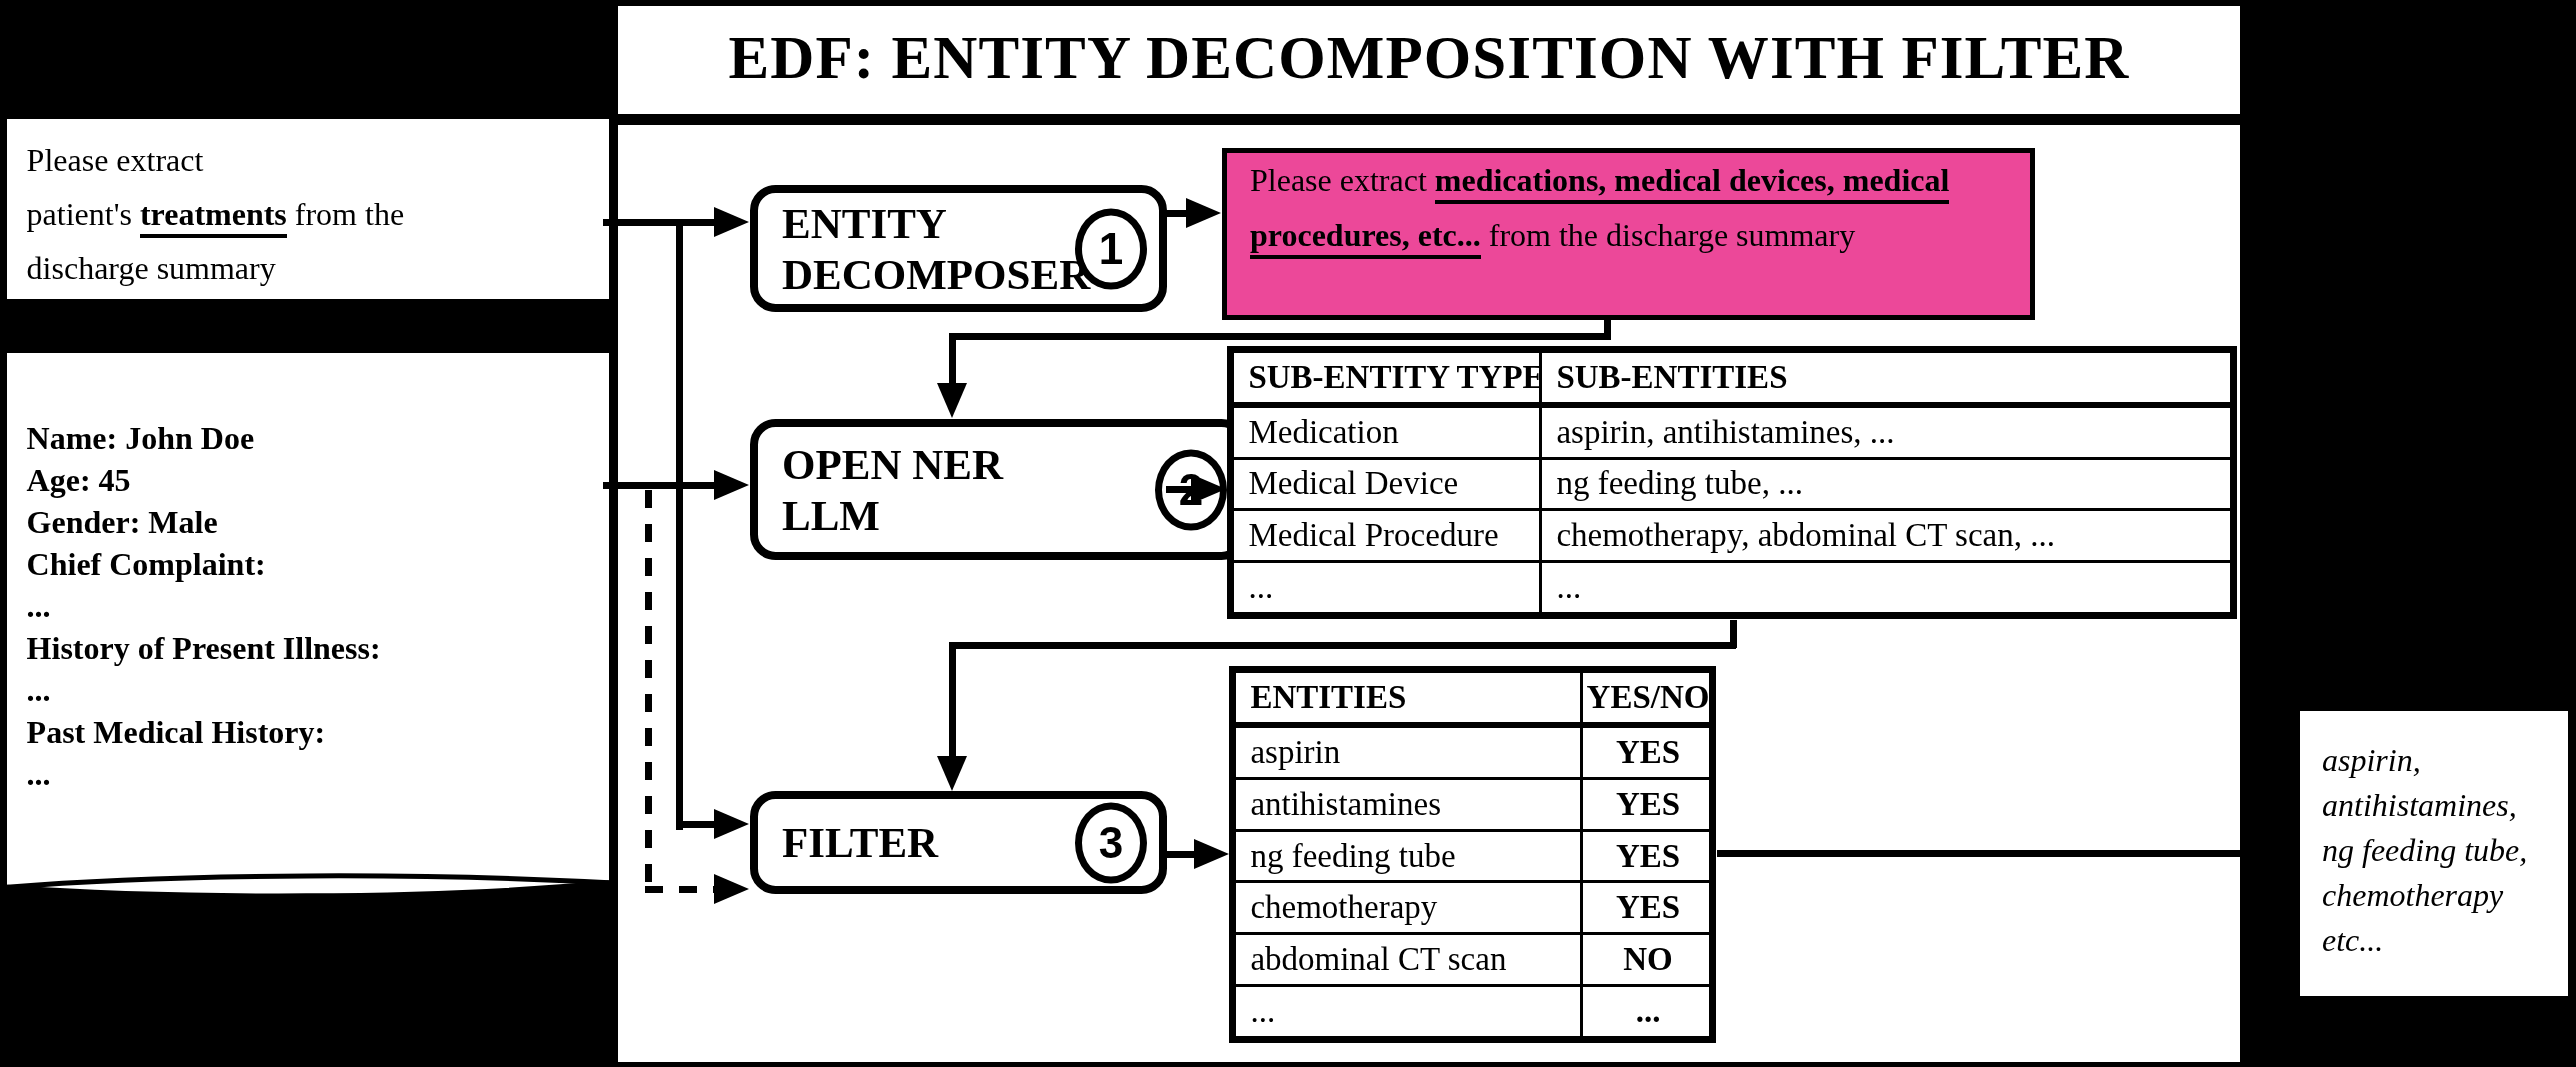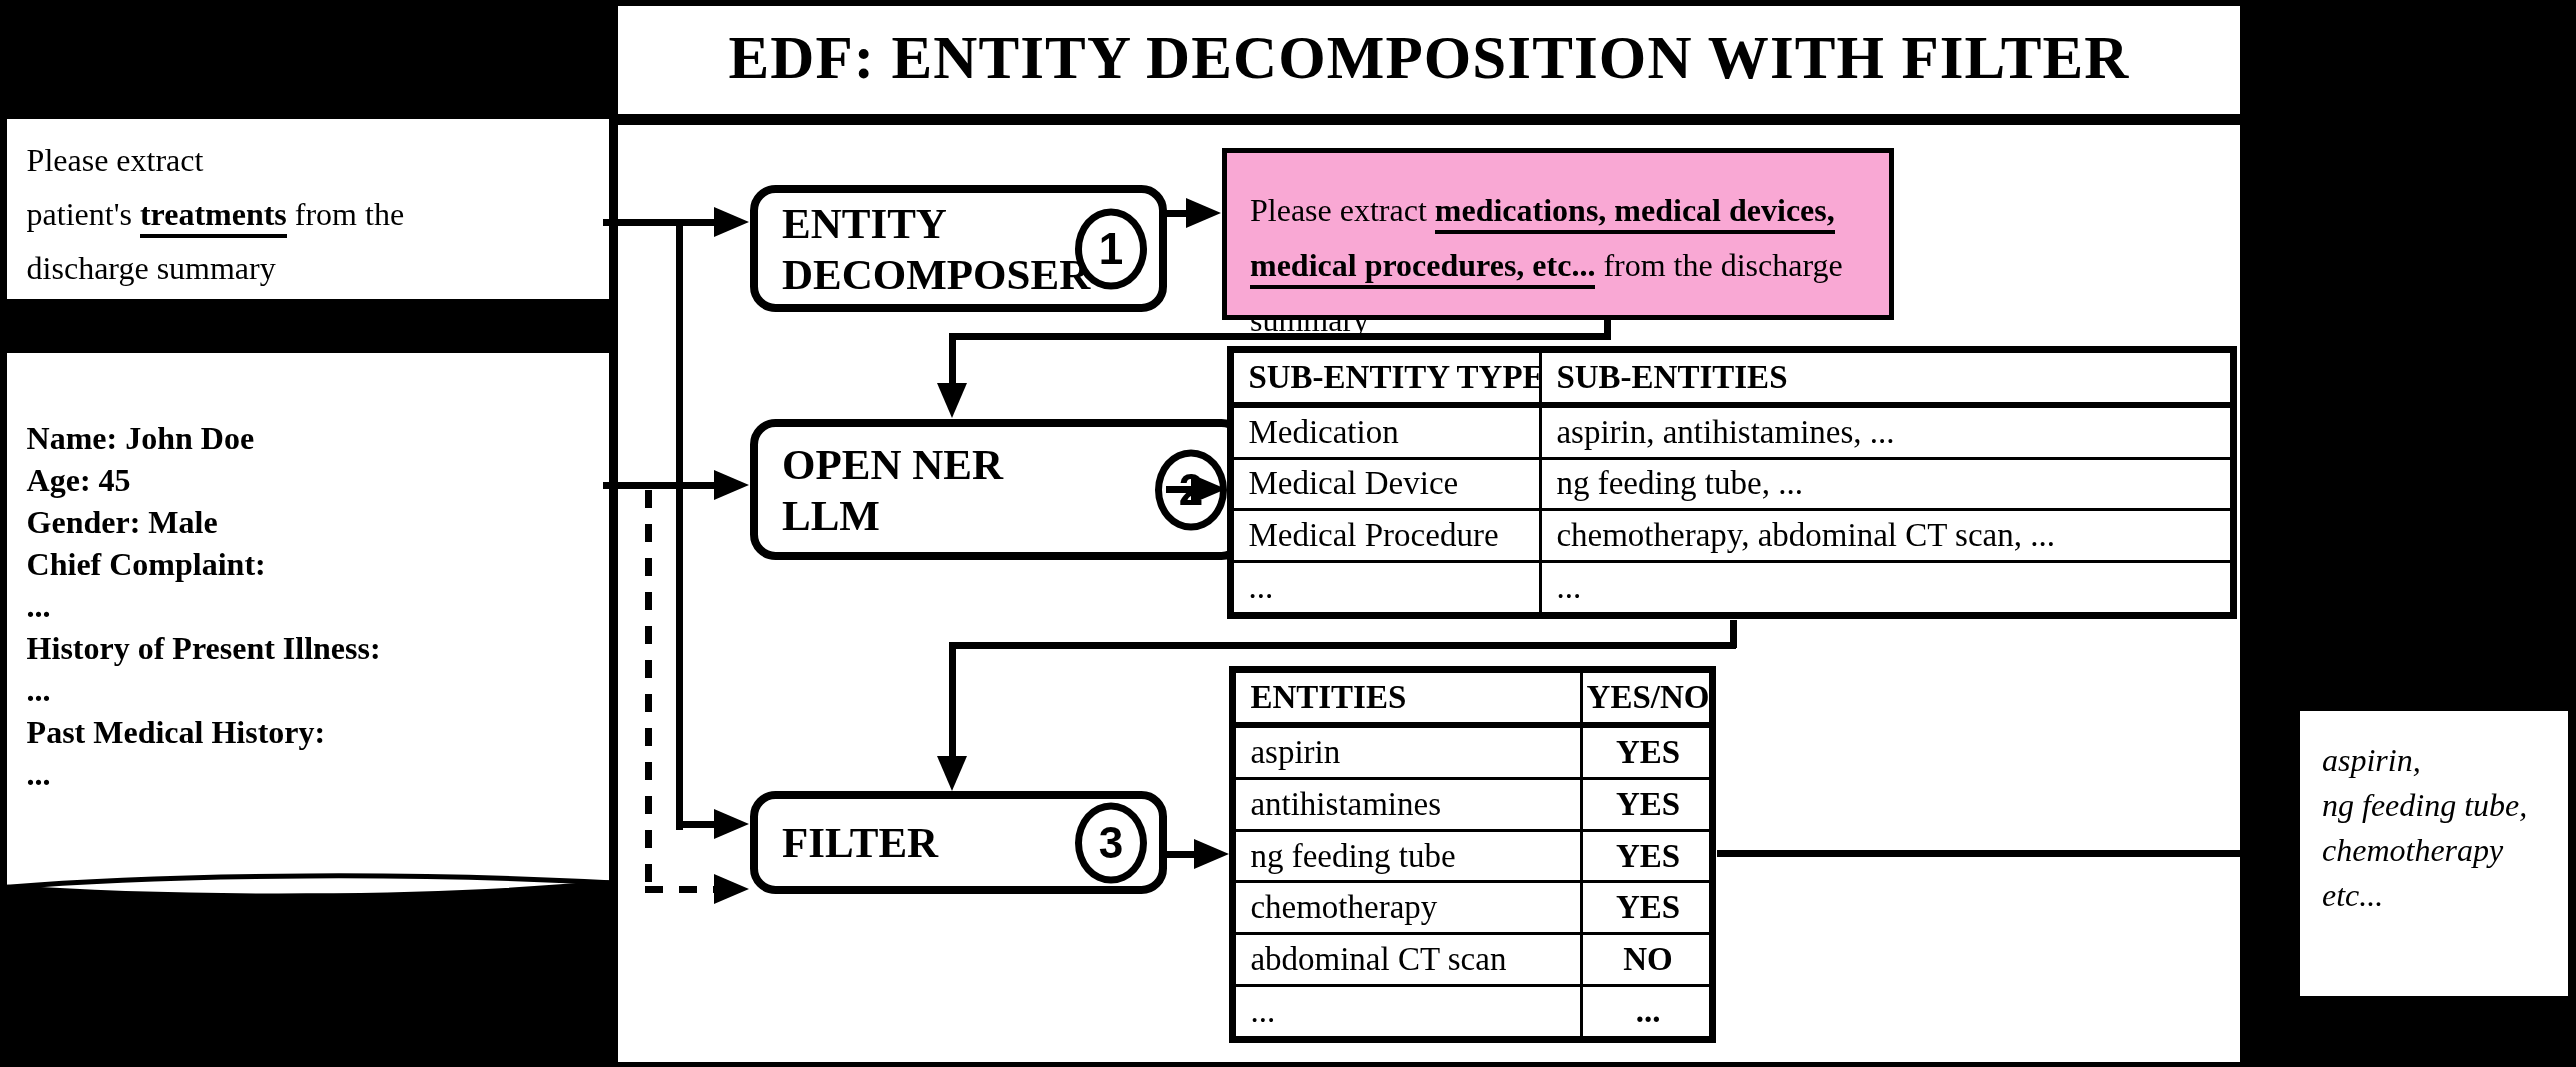--- a/index.html
+++ b/index.html
@@ -43,22 +43,22 @@
   .module-label{padding-left:24px;font-weight:bold;font-size:43px;line-height:51px;white-space:nowrap;}
   .badge{position:absolute;right:12px;top:50%;transform:translateY(-50%);
     width:58px;height:67px;border:7.2px solid #000;border-radius:50%;
     display:flex;align-items:center;justify-content:center;background:#fff;
     font-family:"Liberation Sans","DejaVu Sans",sans-serif;font-weight:bold;font-size:44px;}
   #entity-decomposer-box{left:750px;top:149px;width:417px;height:127px;margin-top:36px;}
   #open-ner-llm-box{left:750px;top:419px;width:497px;height:141px;}
   #filter-box{left:750px;top:791px;width:417px;height:103px;}
 
   
-  #decomposed-prompt-box{left:1222px;top:148px;width:672px;height:172px;background:#f9a8d4;
-    border:5px solid #000;box-sizing:border-box;padding:30px 23px 0 23px;
+  #decomposed-prompt-box{left:1222px;top:148px;width:813px;height:172px;background:#ec4899;
+    border:5px solid #000;box-sizing:border-box;padding:0 23px 0 23px;
     font-size:32px;line-height:55px;}
 
   
   .dtable{position:absolute;background:#fff;border:7.2px solid #000;box-sizing:border-box;
     display:flex;flex-direction:column;}
   .trow{flex:1;display:flex;min-height:0;}
   .trow + .trow{border-top:3.9px solid #000;}
   .trow.thead{border-bottom:3.3px solid #000;}
   .tcell{display:flex;align-items:center;padding-left:14.4px;font-size:33px;box-sizing:border-box;overflow:hidden;white-space:nowrap;}
   .thead .tcell{font-weight:bold;}
@@ -210,17 +210,18 @@
   <div class="trow">
     <div class="tcell c1">...</div>
     <div class="tcell c2">...</div>
   </div>
 </div>
 
 <div class="hline" style="left:1717px;top:850px;width:523px;"></div>
 
 <div class="abs" id="output-box">
   <div>aspirin,</div>
+  <div>antihistamines,</div>
   <div>ng feeding tube,</div>
   <div>chemotherapy</div>
   <div>etc...</div>
 </div>
 
 
 </body></html>

